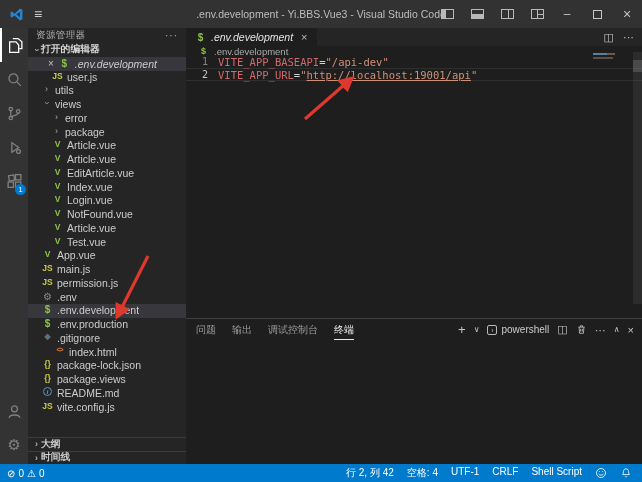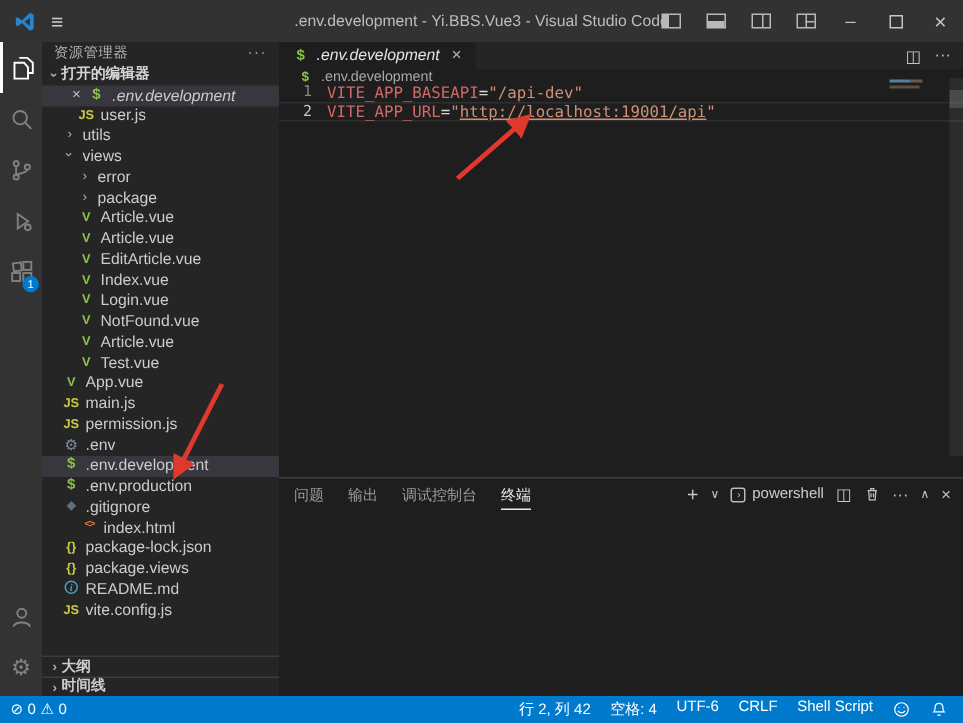--- a/index.html
+++ b/index.html
@@ -370,21 +370,21 @@
         <span>⊘</span>
         <span>0</span>
         <span>⚠</span>
         <span>0</span>
       </span>
     </div>
     <div class="st-right">
       <span id="st-items" style="display: inline-flex; gap: 13px;">
           <span>行 2, 列 42</span>
           <span>空格: 4</span>
-          <span>UTF-6</span>
+          <span>UTF-1</span>
           <span>CRLF</span>
           <span>Shell Script</span>
         </span>
       <svg viewBox="0 0 16 16">
           <circle cx="8" cy="8" r="6"></circle>
           <path d="M5 9.5c1.5 2 4.5 2 6 0M5.7 6h.1M10.2 6h.1" stroke-linecap="round"></path>
         </svg>
       <svg viewBox="0 0 16 16">
           <path d="M8 2.5c-2.2 0-3.4 1.6-3.4 3.6 0 2.8-1.2 4-1.2 4h9.2s-1.2-1.2-1.2-4c0-2-1.2-3.6-3.4-3.6zM6.8 12.5a1.3 1.3 0 0 0 2.4 0"></path>
         </svg>

